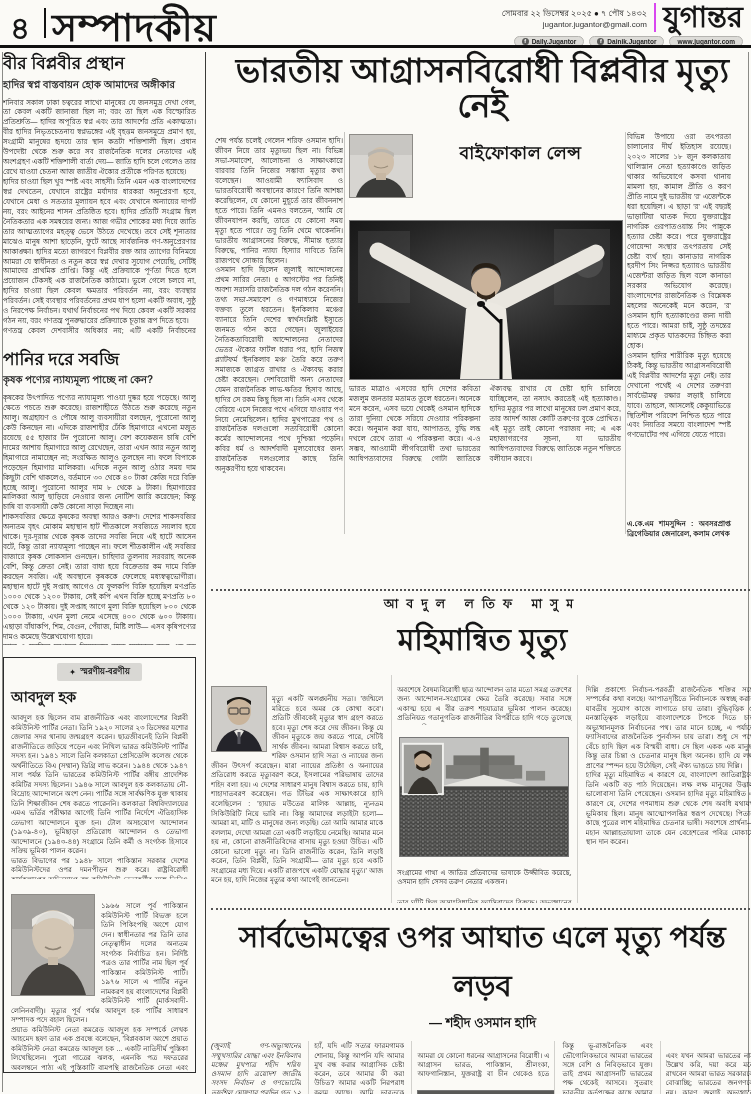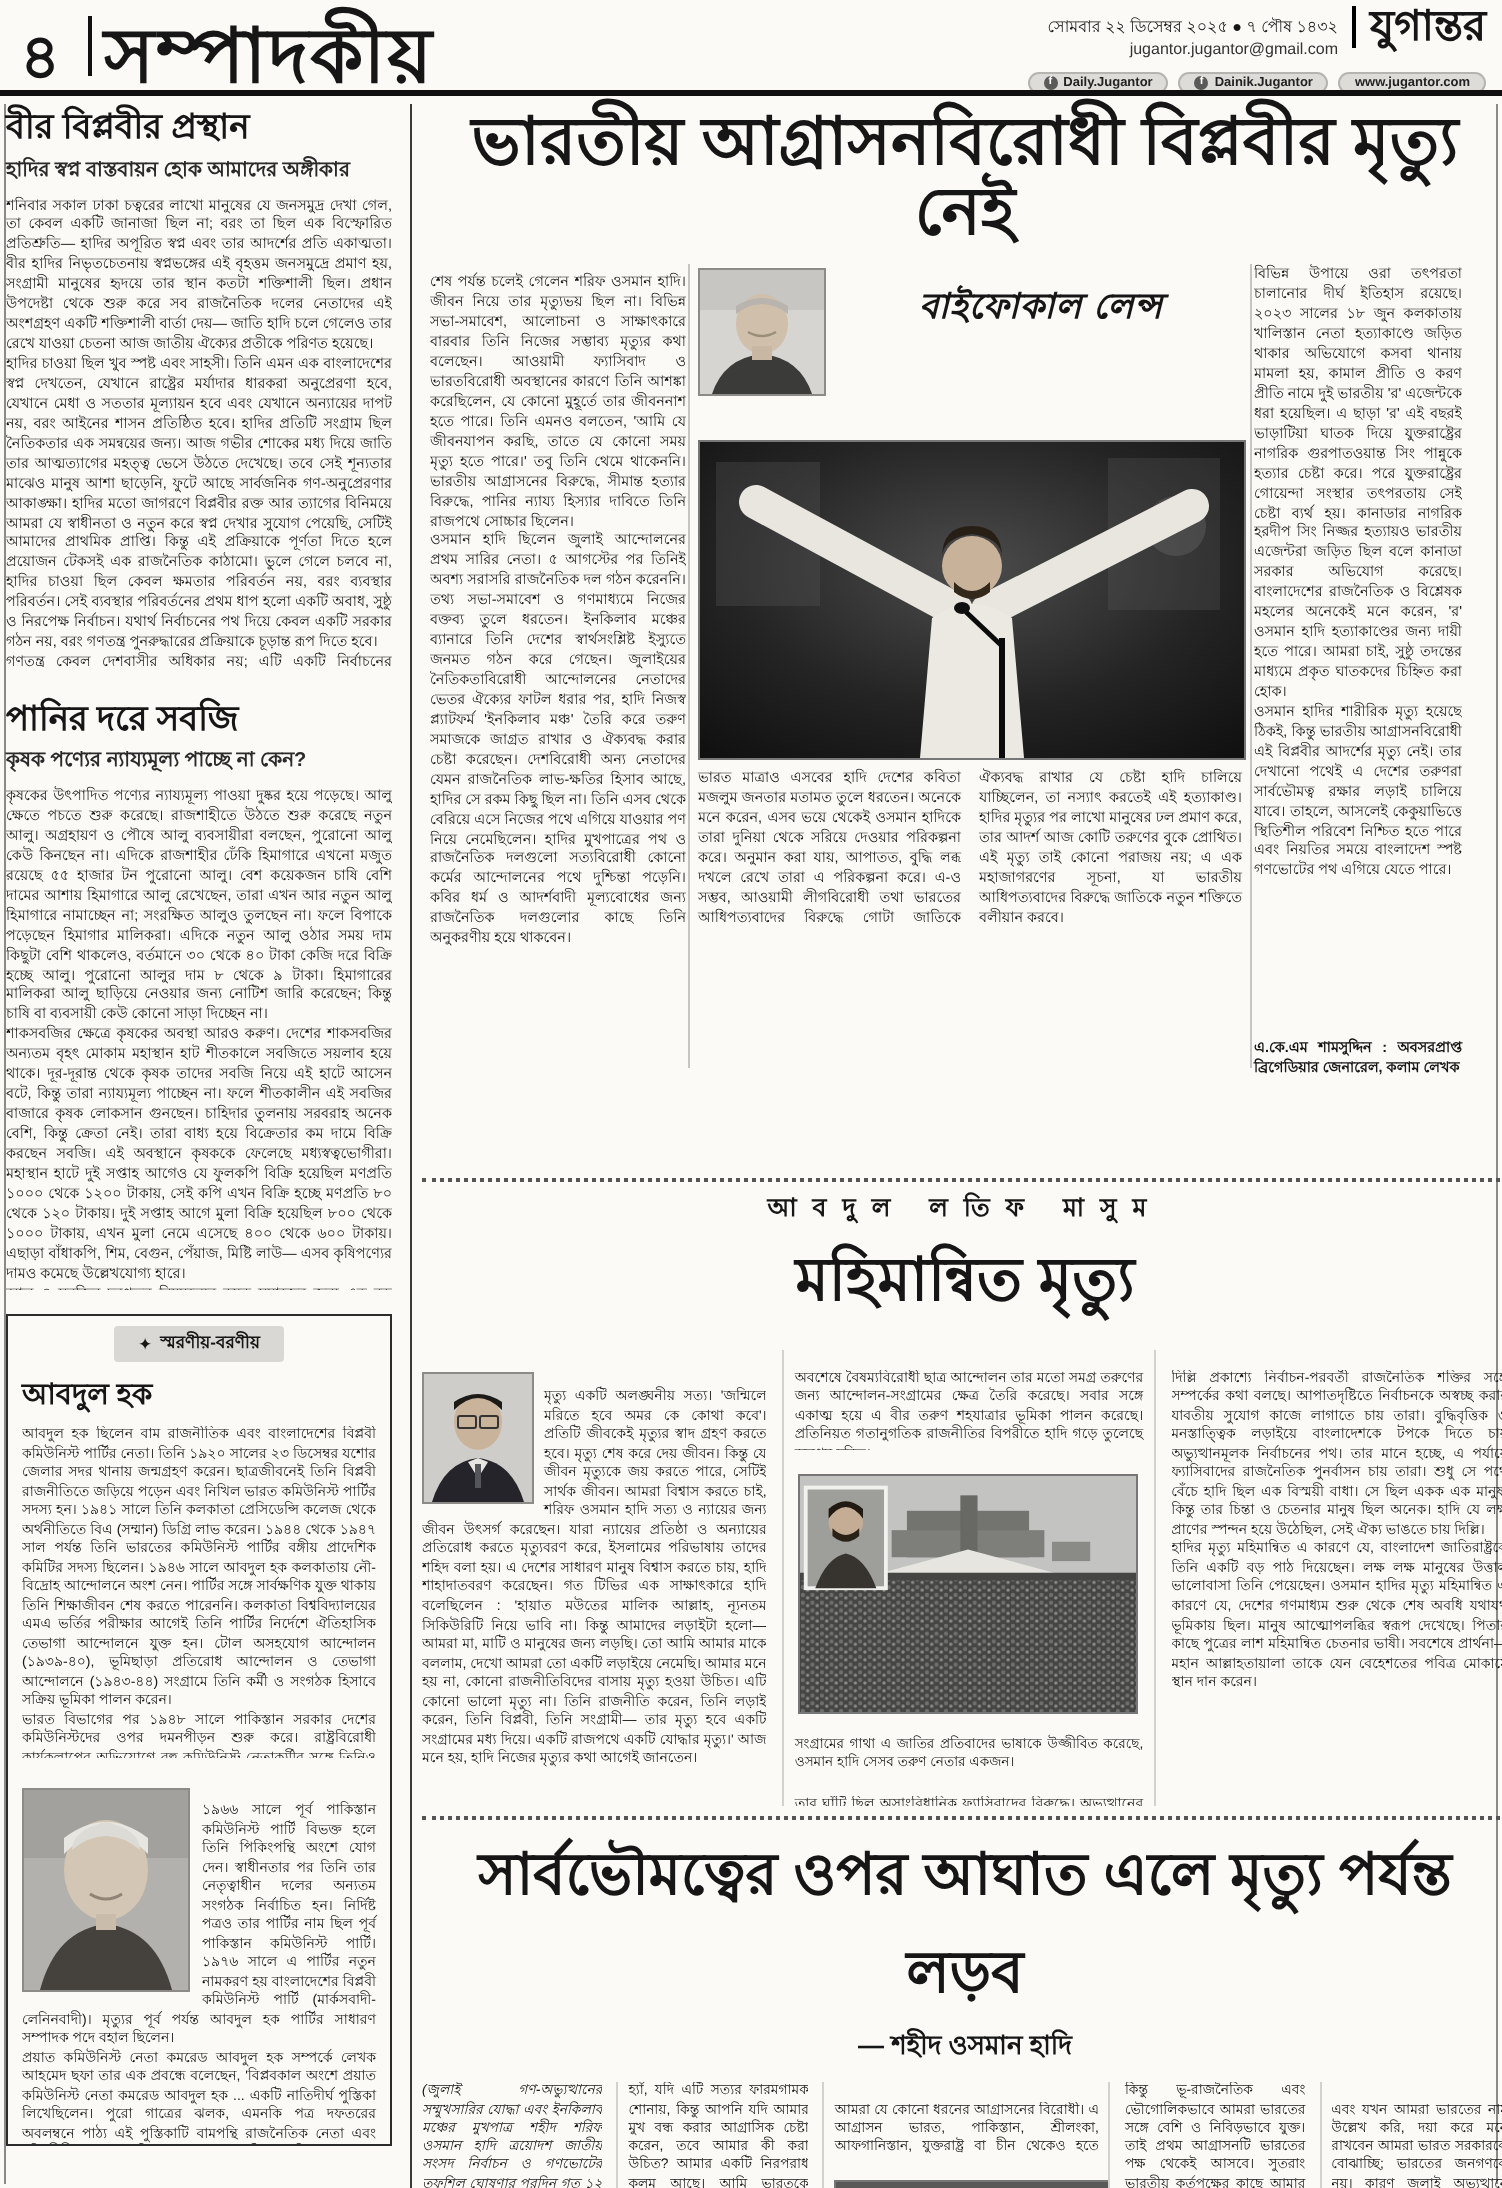--- a/index.html
+++ b/index.html
@@ -7,21 +7,21 @@
         font-family:"Liberation Sans","DejaVu Sans",sans-serif;color:#161616;overflow:hidden;}
   
   .hdr{position:absolute;left:0;top:0;width:751px;height:47px;}
   .pagenum{position:absolute;left:10px;top:4px;font-size:31px;font-weight:700;}
   .hdr-bar{position:absolute;left:44px;top:8px;width:2px;height:30px;background:#111;}
   .masthead{position:absolute;left:52px;top:-2px;font-size:38px;font-weight:800;letter-spacing:1px;}
   .hdr-right{position:absolute;right:8px;top:3px;display:flex;align-items:flex-start;gap:7px;}
   .hdr-meta{text-align:right;padding-top:4px;}
   .dateline{font-size:8px;font-weight:400;white-space:nowrap;}
   .email{font-size:8px;color:#333;}
-  .logo{font-size:21px;font-weight:800;line-height:1;border-left:2px solid #000000;padding-left:7px;}
+  .logo{font-size:29px;font-weight:800;line-height:1;border-left:2px solid #d946ef;padding-left:7px;}
   .badges{position:absolute;right:8px;top:36px;display:flex;gap:5px;}
   .badge{display:flex;align-items:center;gap:3px;background:#dddcd8;border:1px solid #b5b4b0;
          border-radius:8px;font-size:6.5px;font-weight:700;padding:1px 7px;color:#222;}
   .fb{display:inline-block;width:7px;height:7px;border-radius:50%;background:#5a5a58;color:#fff;
       font-size:5.5px;line-height:7px;text-align:center;font-weight:700;}
   .hdr-rule{position:absolute;left:0;top:45px;width:751px;height:3px;background:#101010;}
   
   .vline{position:absolute;background:#8a8a86;width:1px;}
   
   .leftcol{position:absolute;left:3px;top:54px;width:193px;}
@@ -40,21 +40,21 @@
   
   .main{position:absolute;left:205px;top:52px;width:543px;border-left:1px solid #3a3a38;padding-left:5px;}
   .a1-title{text-align:center;font-size:33px;font-weight:800;line-height:1.05;margin:2px 0 7px;}
   .a1-grid{position:relative;height:454px;}
   .a1-left{position:absolute;left:4px;top:2px;width:128px;height:450px;}
   .a1-center{position:absolute;left:133px;top:2px;width:272px;padding:0 4px;
              border-left:1px solid #c6c5c1;border-right:1px solid #c6c5c1;}
   .a1-right{position:absolute;left:416px;top:2px;width:104px;height:450px;}
   .headbox{display:flex;gap:7px;height:84px;}
   .portrait1{width:62px;height:62px;border:1px solid #8d8b87;flex:none;margin-top:2px;}
-  .headbox-right{flex:1;font-style:italic;}
+  .headbox-right{flex:1;}
   .colname{font-size:17.5px;font-weight:800;text-align:center;margin-top:8px;letter-spacing:.5px;}
   .authorbar{background:#c7c6c2;text-align:center;font-size:10.5px;font-weight:700;padding:2.5px 0;margin-top:8px;}
   .a1-ct{columns:2;column-gap:9px;height:46px;font-size:7.2px;line-height:1.38;text-align:justify;}
   .bigphoto{width:272px;height:158px;display:block;margin:4px 0 4px;border:1px solid #777;}
   .a1-cb{columns:2;column-gap:9px;height:150px;font-size:7.2px;line-height:1.38;text-align:justify;}
   .sig{font-weight:700;margin-top:5px;font-size:7.2px;line-height:1.35;text-align:justify;}
   .dotsep{border-top:2px dotted #555;margin:5px 0 4px;}
   
   .a2-byline{text-align:center;font-size:12.5px;font-weight:600;letter-spacing:8px;margin-top:1px;}
   .a2-title{text-align:center;font-size:30px;font-weight:800;margin:1px 0 8px;}

